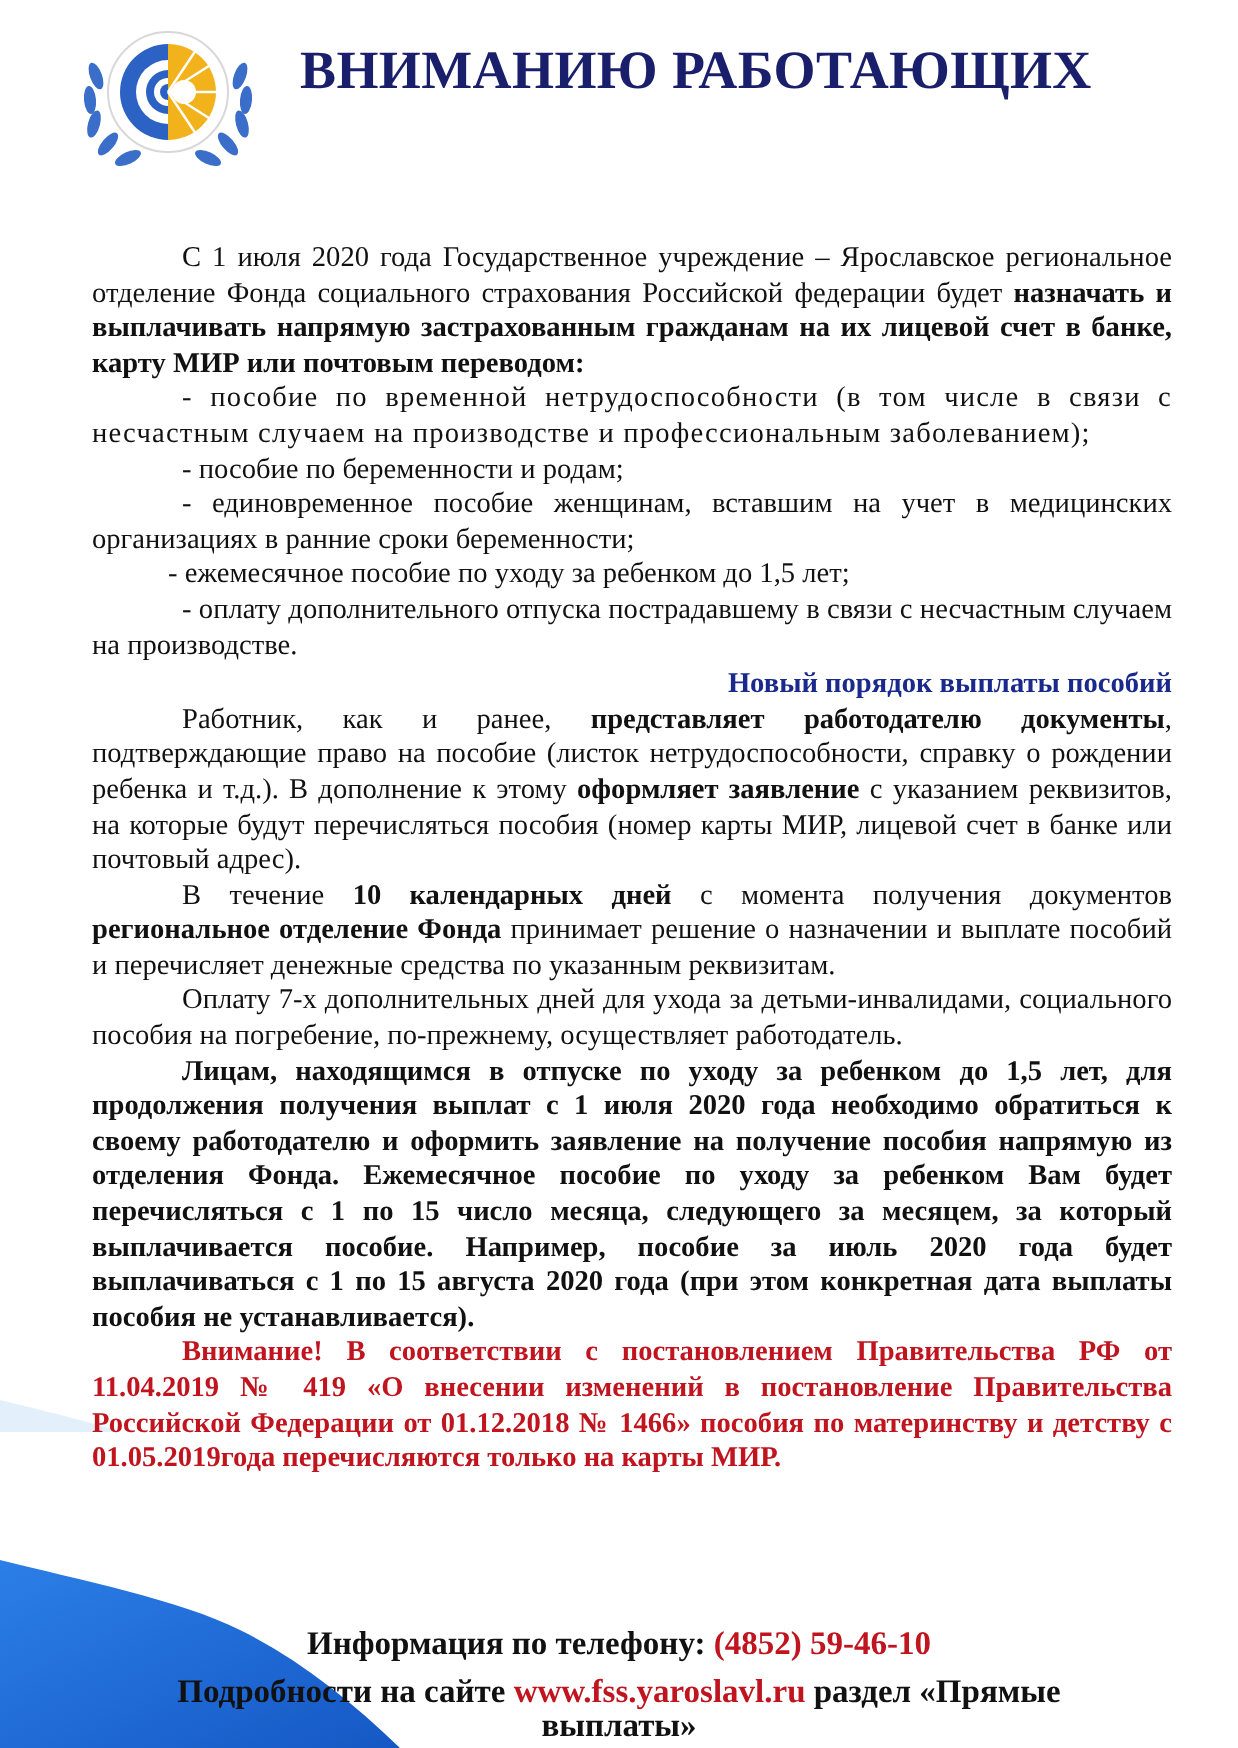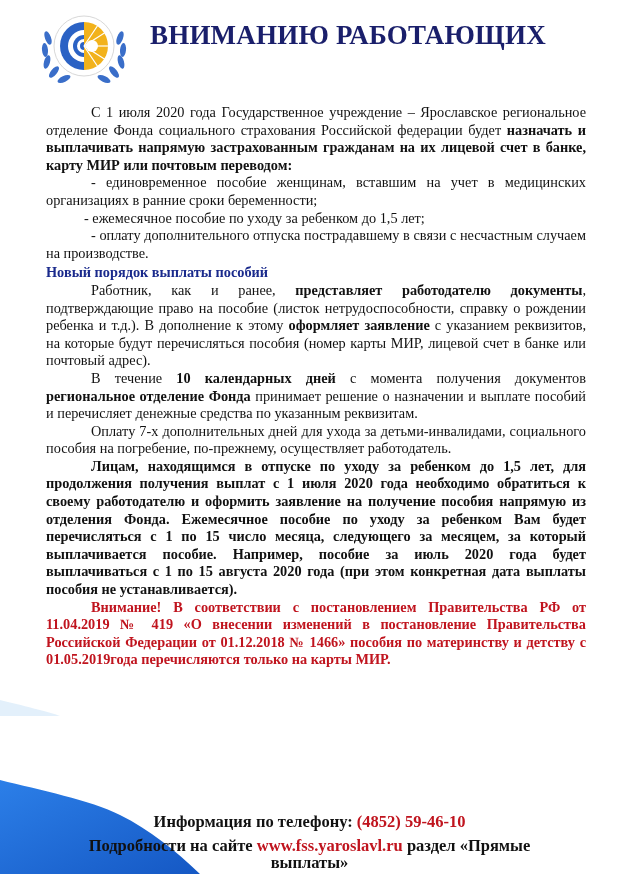--- a/index.html
+++ b/index.html
@@ -15,30 +15,30 @@
   }
   .page { position: relative; z-index: 1; }
   .header { position: absolute; left: 0; top: 0; width: 619px; height: 95px; }
   .logo { position: absolute; left: 36px; top: 8px; width: 96px; height: 80px; }
   .title {
     position: absolute; left: 150px; top: 18px; width: 440px;
     text-align: left; color: #1a1f6b; font-weight: bold;
     font-size: 27px; line-height: 34px; letter-spacing: 0.2px;
   }
   .content {
-    position: absolute; left: 46px; top: 104px; width: 540px;
+    position: absolute; left: 46px; top: 121px; width: 540px;
     font-size: 14.3px; line-height: 17.6px; text-align: justify; font-family: Liberation Serif, serif;
   }
   .content p { margin: 0; }
   .indent { text-indent: 45px; }
   .li { text-indent: 45px; }
   .li2 { text-indent: 38px; }
   b { font-weight: bold; }
   .subhead {
-    text-align: left; color: #1a2a8c; font-weight: bold;
+    text-align: right; color: #1a2a8c; font-weight: bold;
     margin: 2px 0 0 0 !important;
   }
   .red { color: #c0141e; margin-top: 16px; }
   .boldpara { font-weight: bold; }
   .footer-line {
     position: absolute; left: 0; width: 619px; text-align: center;
     font-weight: bold; font-size: 16.5px; color: #111;
   }
   .footer-line .red { color: #c0141e; }
 </style>
@@ -93,20 +93,22 @@
       </g>
     </svg>
     <div class="title">
       <div>ВНИМАНИЮ РАБОТАЮЩИХ</div>
     </div>
   </div>
 
   <div class="content">
     <p class="indent"><span>С 1 июля 2020 года Государственное учреждение – Ярославское региональное отделение Фонда социального страхования Российской федерации будет </span><b>назначать и выплачивать напрямую застрахованным гражданам на их лицевой счет в банке, карту МИР или почтовым переводом</b><b>:</b></p>
 
+    <p class="li" style="letter-spacing:0.6px">- пособие по временной нетрудоспособности (в том числе в связи с несчастным случаем на производстве и профессиональным заболеванием);</p>
+    <p class="li">- пособие по беременности и родам;</p>
     <p class="li">- единовременное пособие женщинам, вставшим на учет в медицинских организациях в ранние сроки беременности;</p>
     <p class="li2">- ежемесячное пособие по уходу за ребенком до 1,5 лет;</p>
     <p class="li">- оплату дополнительного отпуска пострадавшему в связи с несчастным случаем на производстве.</p>
 
     <p class="subhead">Новый порядок выплаты пособий</p>
 
     <p class="indent"><span>Работник, как и ранее, </span><b>представляет работодателю документы</b><span>, подтверждающие право на пособие (листок нетрудоспособности, справку о рождении ребенка и т.д.). В дополнение к этому </span><b>оформляет заявление</b><span> с указанием реквизитов, на которые будут перечисляться пособия (номер карты МИР, лицевой счет в банке или почтовый адрес).</span></p>
 
 
     <p class="indent"><span>В течение </span><b>10 календарных дней</b><span> с момента получения документов </span><b>региональное отделение Фонда</b><span> принимает решение о назначении и выплате пособий и перечисляет денежные средства по указанным реквизитам.</span></p>

